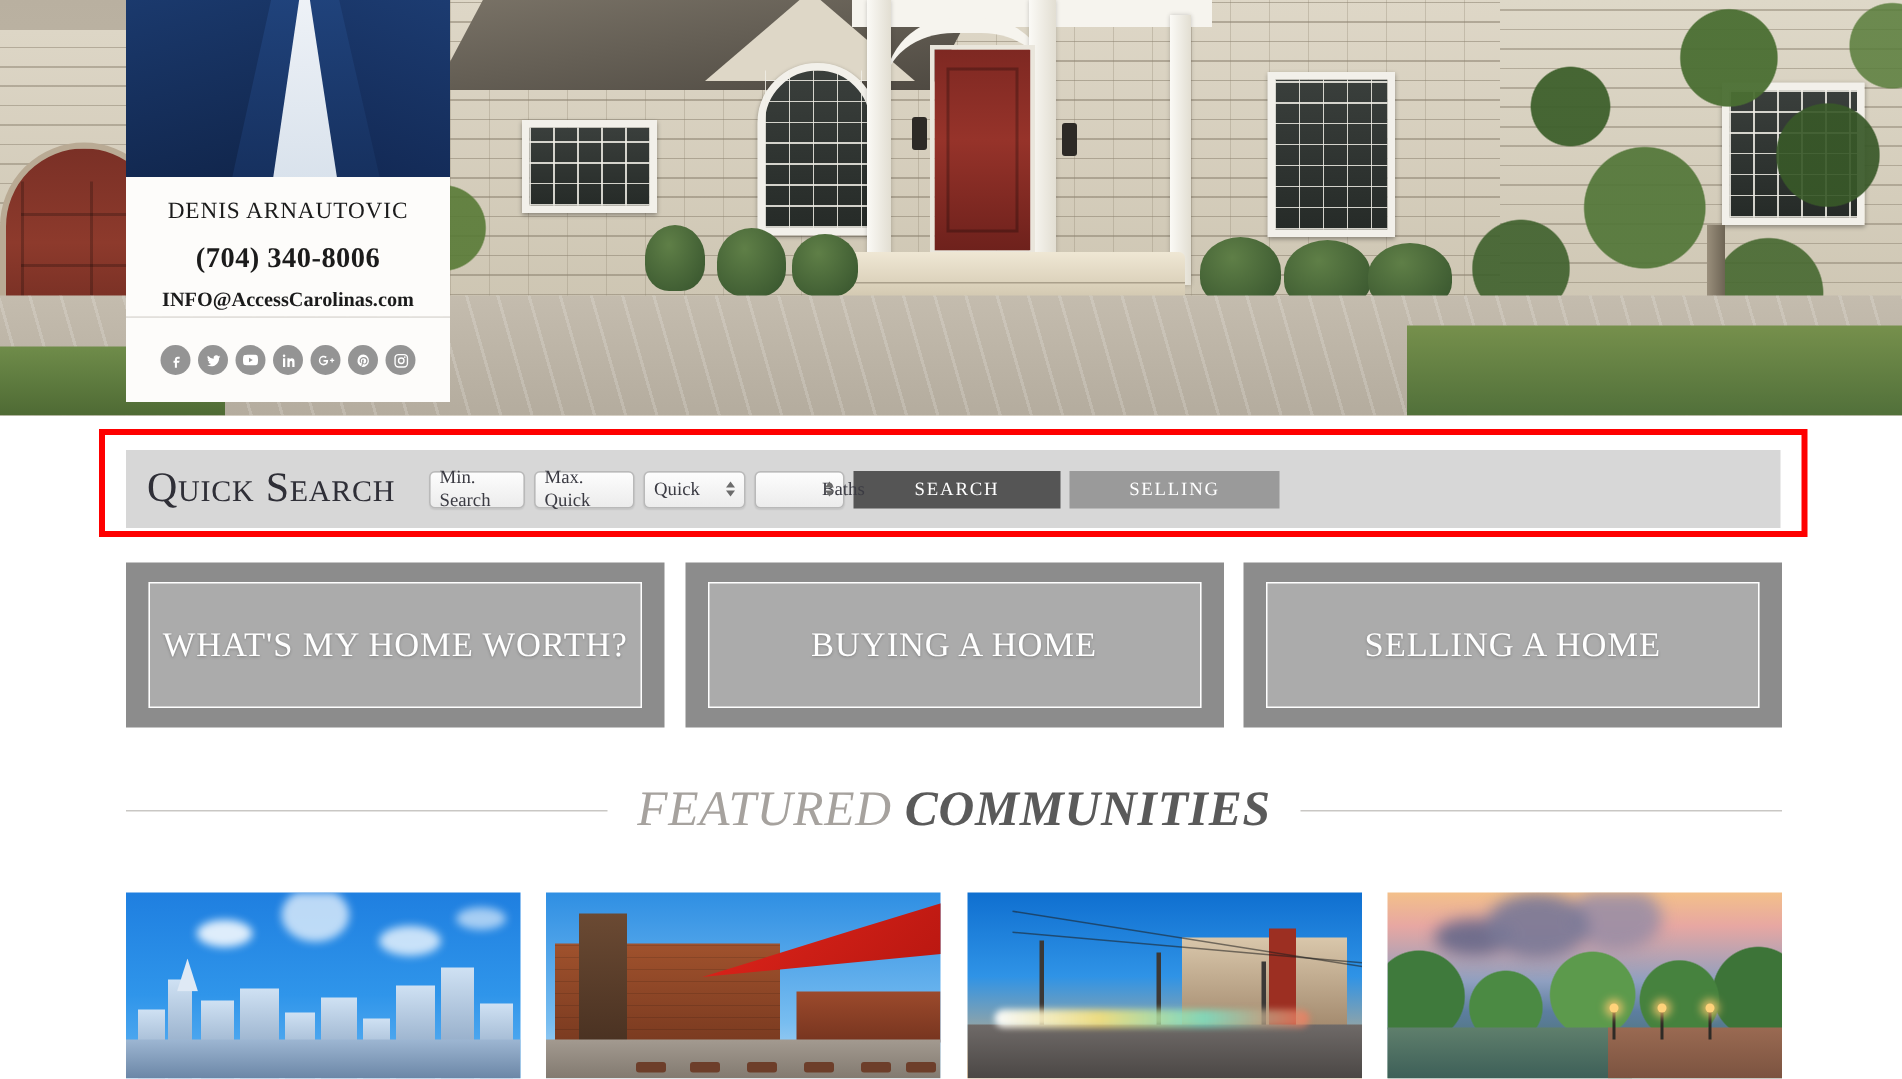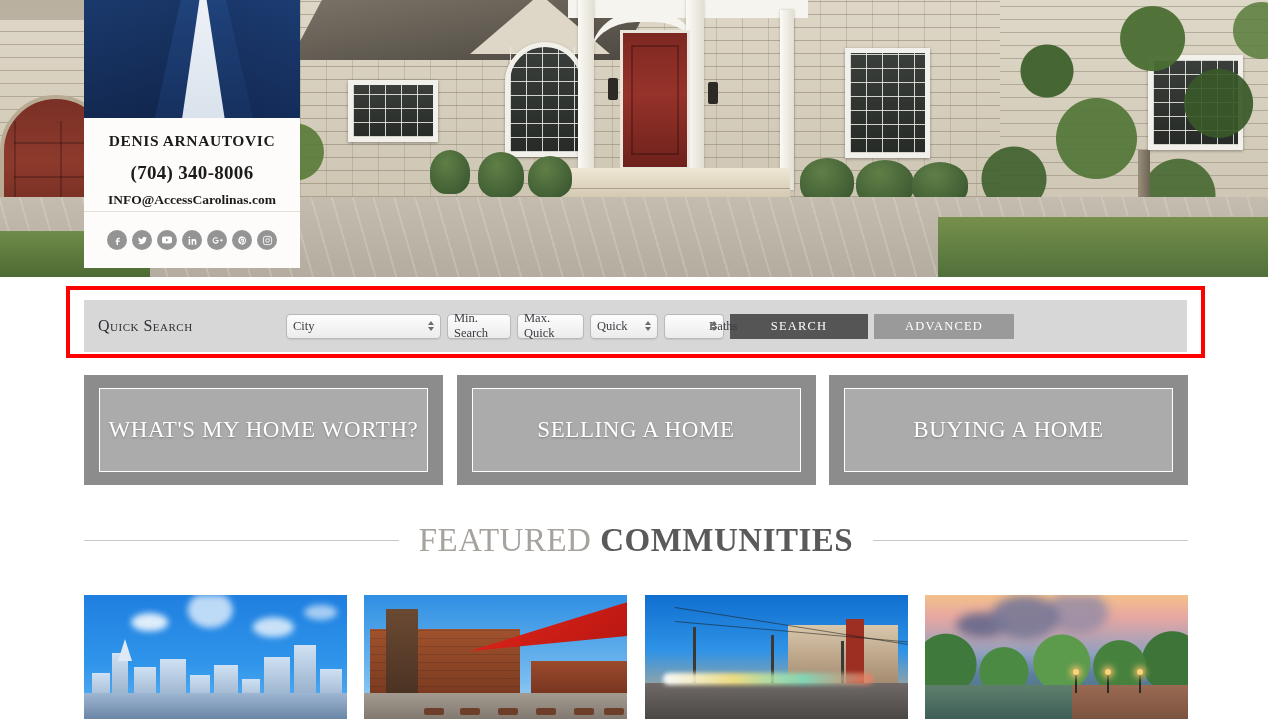--- a/index.html
+++ b/index.html
@@ -202,21 +202,21 @@
     clip-path: polygon(0 0, 40% 0, 100% 100%, 40% 100%);
   }
   .agent-info {
     position:absolute; left:0; top:118px; width:216px; height:93px;
     background:#fdfcfa;
     text-align:center;
     font-family: "Liberation Serif", serif;
     padding-top: 14px;
   }
   .agent-name {
-    font-size: 15.5px; font-weight:700; letter-spacing:.6px; color:#1b1b1b;
+    font-size: 15.5px; font-weight:400; letter-spacing:.6px; color:#1b1b1b;
   }
   .agent-phone {
     font-size: 19px; font-weight:700; color:#1b1b1b; margin-top: 12px;
     letter-spacing:.3px;
   }
   .agent-email {
     font-size: 13.5px; font-weight:700; color:#1b1b1b; margin-top: 8px;
   }
   .agent-social {
     position:absolute; left:0; top:211px; width:216px; height:57px;
@@ -240,21 +240,21 @@
     background: #ffffff;
   }
   .qs-bar {
     position:absolute; left:84px; top:300px; width:1103px; height:52px;
     background:#d7d7d7;
     display:flex; align-items:center;
     padding: 0 0 0 14px;
   }
   .qs-title {
     font-family:"Liberation Serif", serif;
-    font-size: 16px; color:#2f2f37; letter-spacing:.5px;
+    font-size: 28px; color:#2f2f37; letter-spacing:.5px;
     font-variant: small-caps;
     width: 188px;
     text-align:left;
   }
   .ctrl {
     font-family:"Liberation Serif", serif;
     font-size: 12.5px; color:#3b3b43;
     height: 25px;
     border:1px solid #b9b9b9;
     background: linear-gradient(180deg,#fdfdfd 0%, #ececec 100%);
@@ -309,21 +309,21 @@
     display:flex; align-items:center; justify-content:center;
     color:#ffffff;
     font-family:"Liberation Serif", serif;
     font-size:23px; letter-spacing:.6px;
     text-shadow: 0 1px 2px rgba(0,0,0,.25);
   }
 
   
   .feat-wrap {
     position:absolute; left:84px; top:514px; width:1104px; height:52px;
-    display:flex; align-items:center; justify-content:center; gap:20px;
+    display:flex; align-items:center; justify-content:center; gap:20px;font-style:italic;
   }
   .feat-rule { flex:1; height:1px; background:#c9c7c4; }
   .feat-title {
     font-family:"Liberation Serif", serif;
     font-size:33px; letter-spacing:.5px; white-space:nowrap;
   }
   .feat-title .light { color:#a6a29e; }
   .feat-title .dark  { color:#5a5a5a; font-weight:700; }
 
   
@@ -529,27 +529,20 @@
           </svg>
       </div>
     </div>
   </div>
 
   <div class="qs-highlight"></div>
   <div class="qs-bar">
     <div class="qs-title">Quick Search</div>
 
 
-    <div class="ctrl sel-city">
-      <span>City</span>
-      <span class="arrows">
-          <i class="up"></i>
-          <i class="dn"></i>
-        </span>
-    </div>
 
     <div class="ctrl inp-min">
       <span>Min. Search</span>
     </div>
 
     <div class="ctrl inp-max">
       <span>Max. Quick</span>
     </div>
 
     <div class="ctrl sel-beds">
@@ -562,32 +555,32 @@
 
     <div class="ctrl sel-baths">
       <span>Baths</span>
       <span class="arrows">
           <i class="up"></i>
           <i class="dn"></i>
         </span>
     </div>
 
     <div class="btn btn-search">SEARCH</div>
-    <div class="btn btn-adv">ADVANCED</div>
+    <div class="btn btn-adv">SELLING</div>
   </div>
 
   <div class="cta-row">
     <div class="cta">
       <div class="cta-inner">WHAT'S MY HOME WORTH?</div>
     </div>
     <div class="cta">
+      <div class="cta-inner">BUYING A HOME</div>
+    </div>
+    <div class="cta">
       <div class="cta-inner">SELLING A HOME</div>
-    </div>
-    <div class="cta">
-      <div class="cta-inner">BUYING A HOME</div>
     </div>
   </div>
 
   <div class="feat-wrap">
     <div class="feat-rule"></div>
     <div class="feat-title">
       <span class="light">FEATURED</span>
       <span class="dark">COMMUNITIES</span>
     </div>
     <div class="feat-rule"></div>

